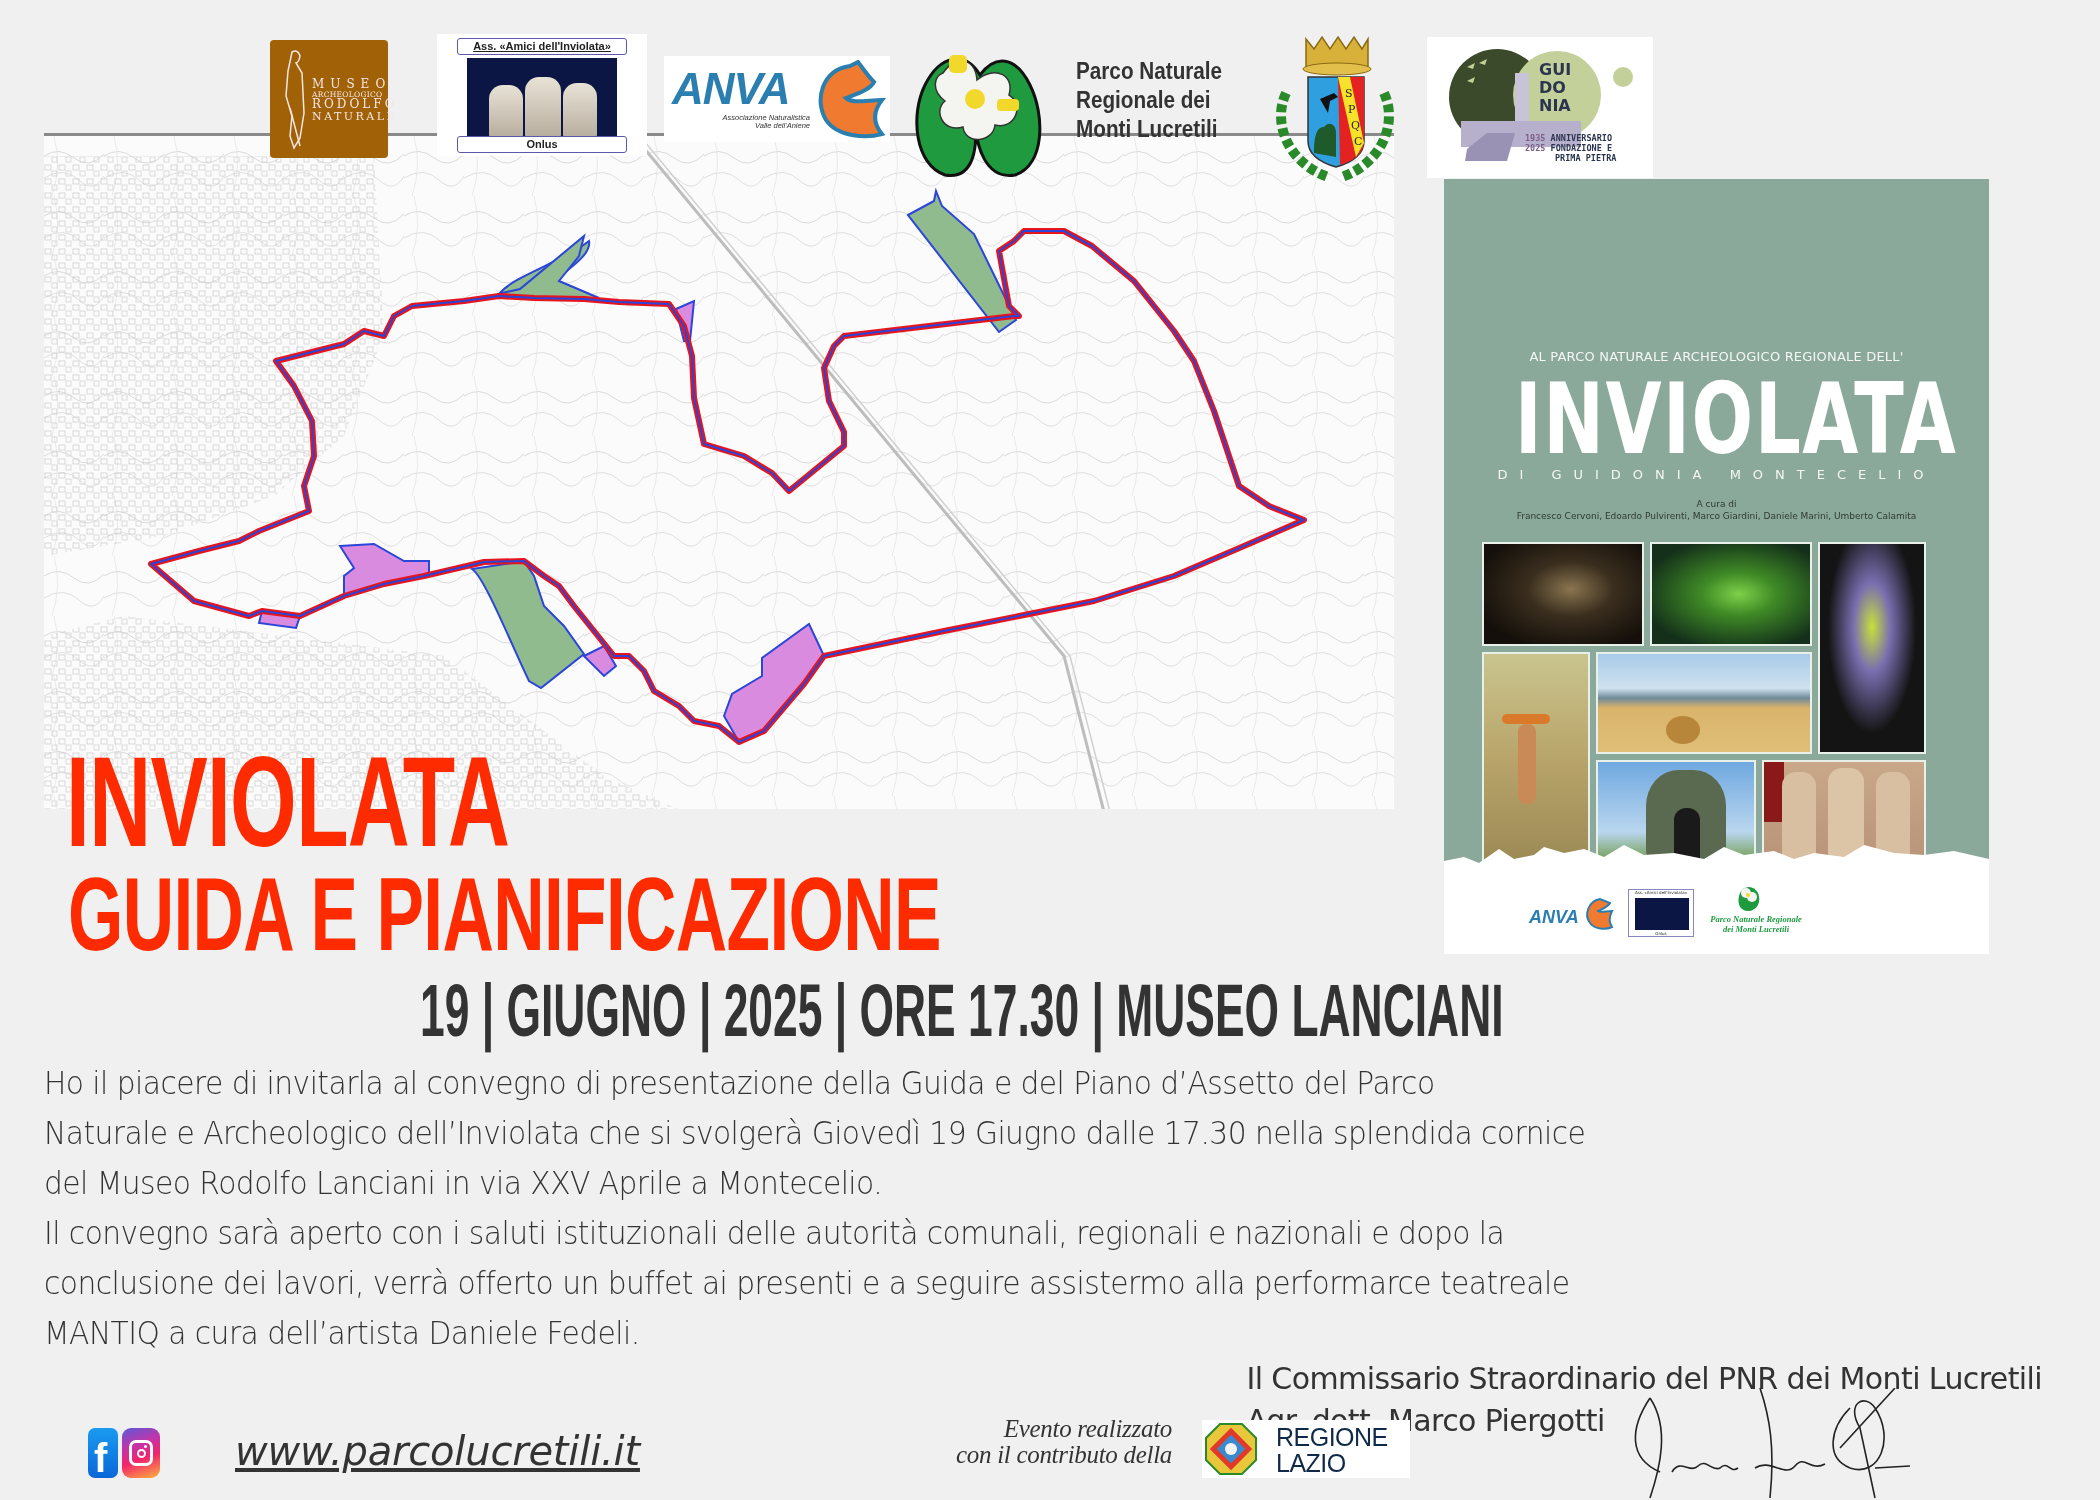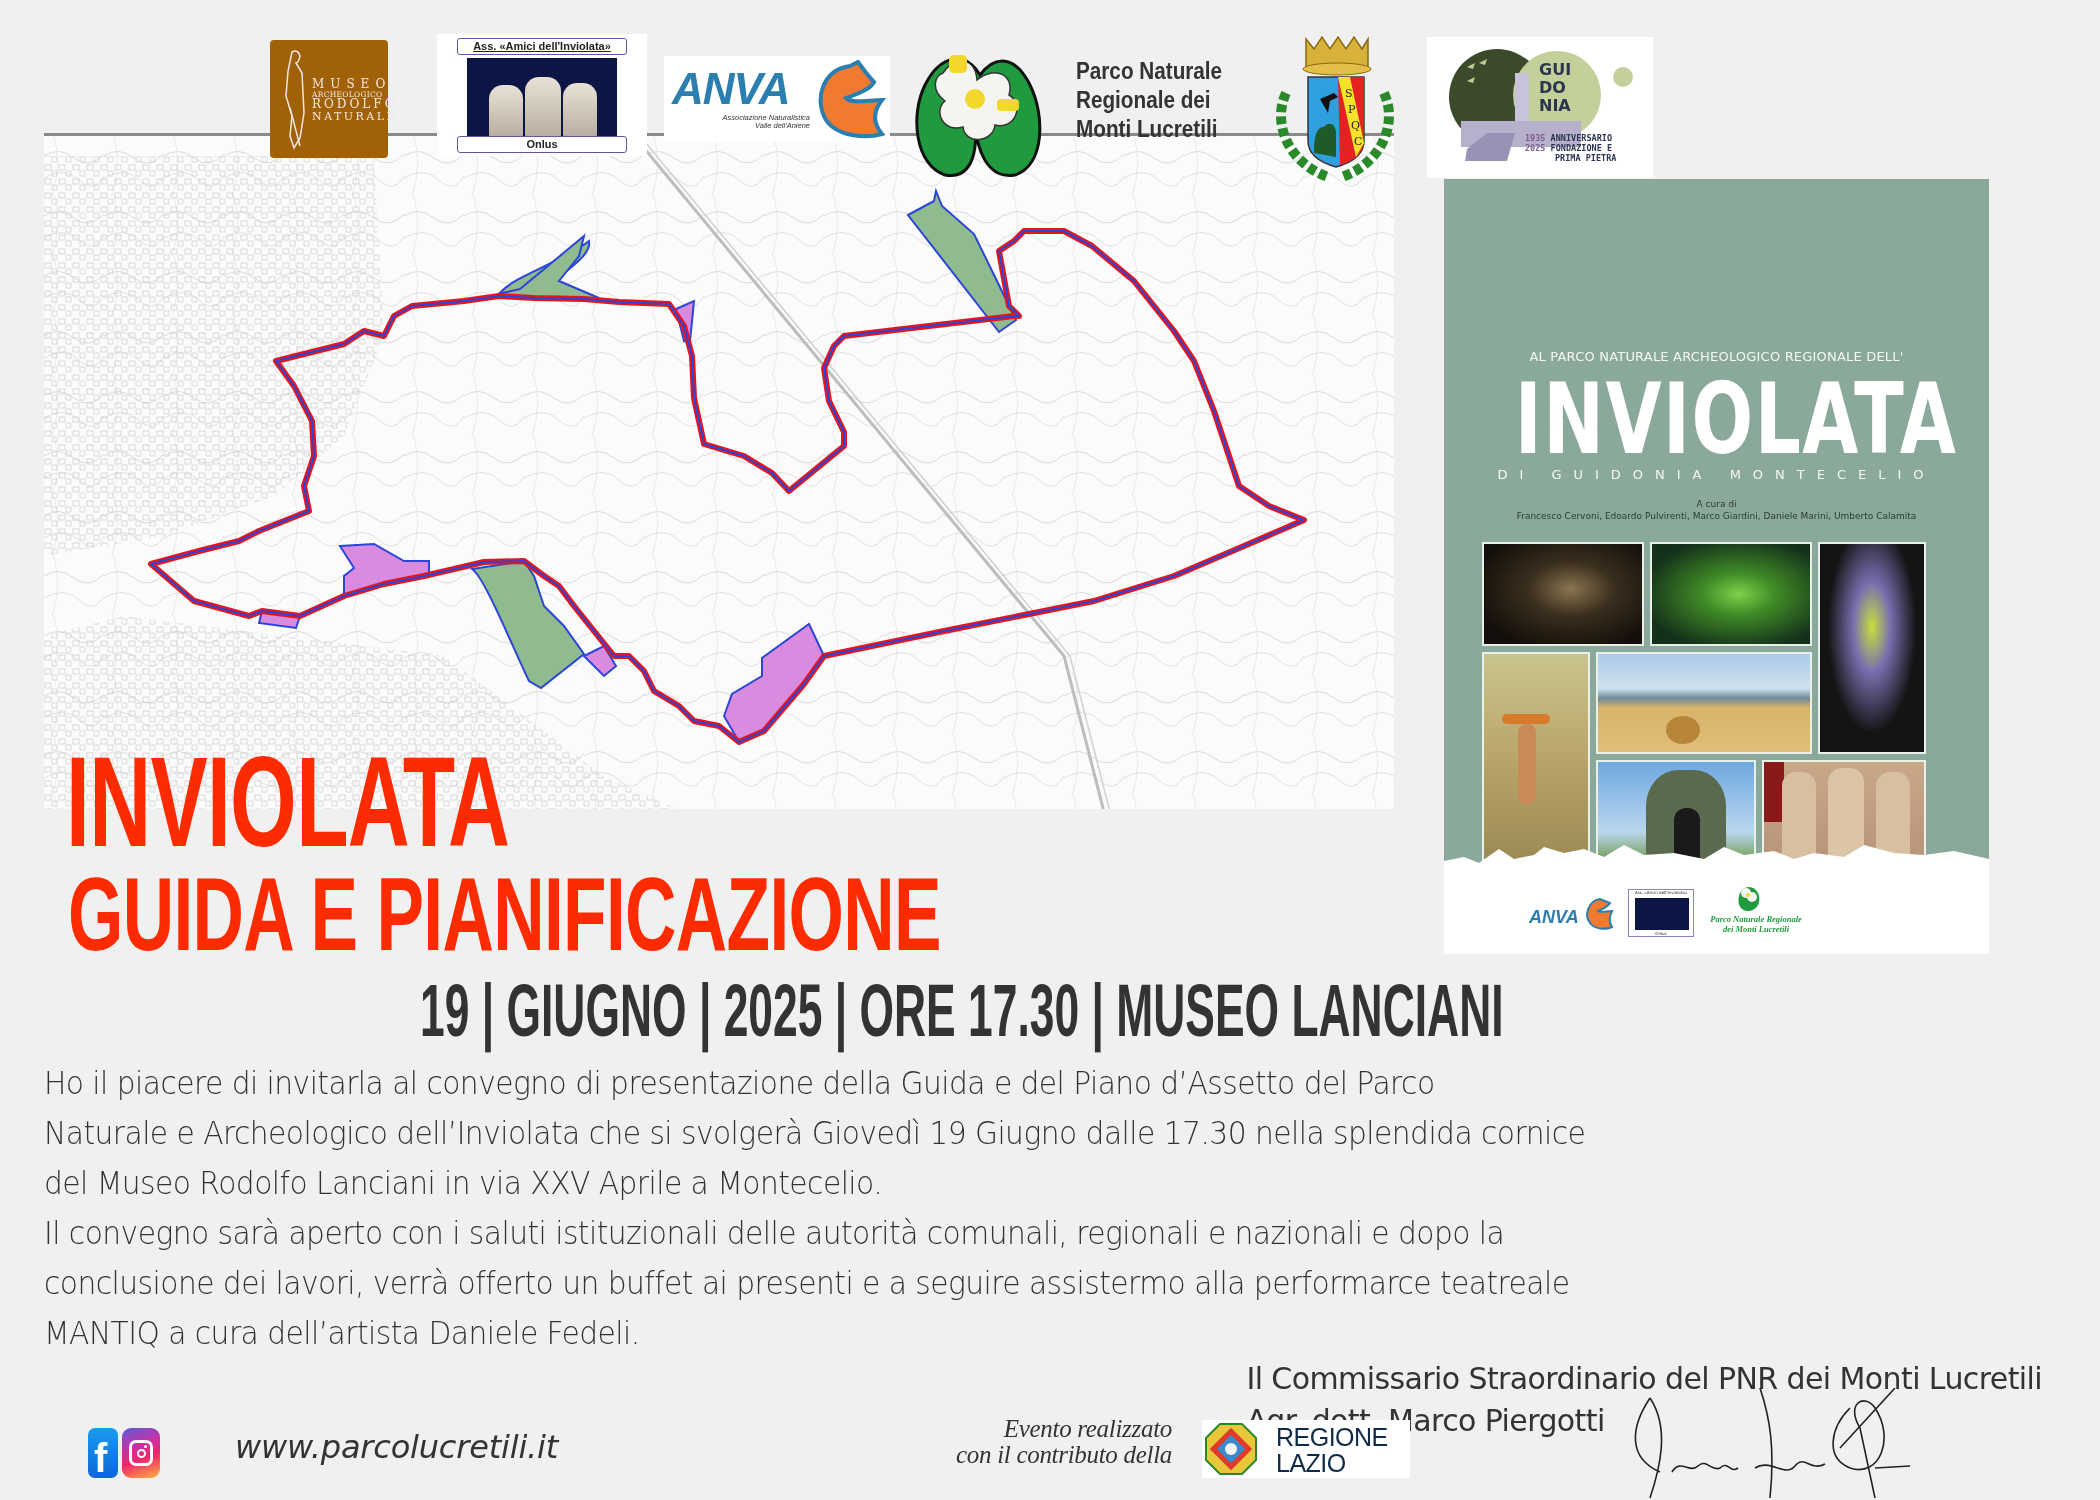--- a/index.html
+++ b/index.html
@@ -68,21 +68,21 @@
   #sign-block .ln { display: block; white-space: nowrap; }
   #signature { left: 1620px; top: 1388px; width: 300px; height: 112px; }
 
   
   #fb-icon { left: 88px; top: 1428px; width: 30px; height: 50px; border-radius: 7px; background: linear-gradient(#1a9bf0, #0a66d8); }
   #fb-icon span { position: absolute; left: 6px; bottom: -3px; font-family: "Liberation Sans", sans-serif; font-weight: bold; font-size: 40px; color: #fff; }
   #ig-icon { left: 122px; top: 1428px; width: 38px; height: 50px; border-radius: 9px; background: linear-gradient(160deg, #5b5ad8 0%, #c533a8 35%, #f1246b 60%, #ffb33c 100%); }
   #ig-icon .frame { position: absolute; left: 7px; top: 12px; width: 24px; height: 26px; border: 3px solid #fff; border-radius: 7px; }
   #ig-icon .lens { position: absolute; left: 5px; top: 6px; width: 9px; height: 9px; border: 2.5px solid #fff; border-radius: 50%; }
   #ig-icon .dot { position: absolute; right: 3px; top: 2px; width: 3px; height: 3px; background: #fff; border-radius: 50%; }
-  #site-url { left: 235px; top: 1428px; font-family: "DejaVu Sans", sans-serif; font-style: italic; font-size: 32px; color: #333; text-underline-offset: 3px; letter-spacing: -0.2px; }
+  #site-url { left: 235px; top: 1428px; font-family: "DejaVu Sans", sans-serif; font-style: italic; font-size: 40px; color: #333; text-decoration: underline; text-underline-offset: 3px; letter-spacing: -0.2px; }
 
   #contrib { left: 800px; top: 1416px; width: 372px; text-align: right; font-family: Liberation Serif, serif; font-style: italic; font-size: 25px; line-height: 26px; color: #333; letter-spacing: -0.3px; }
   #contrib .ln { display: block; white-space: nowrap; }
 
   #regione { left: 1202px; top: 1420px; width: 208px; height: 58px; background: #fff; }
   #regione .crest { position: absolute; left: 2px; top: 2px; width: 54px; height: 54px; }
   #regione .name { position: absolute; left: 74px; top: 4px; font-family: "Liberation Sans", sans-serif; font-size: 25px; line-height: 26px; color: #0f2a48; letter-spacing: -0.5px; }
   #regione .name .ln { display: block; }
 </style>
 </head>

